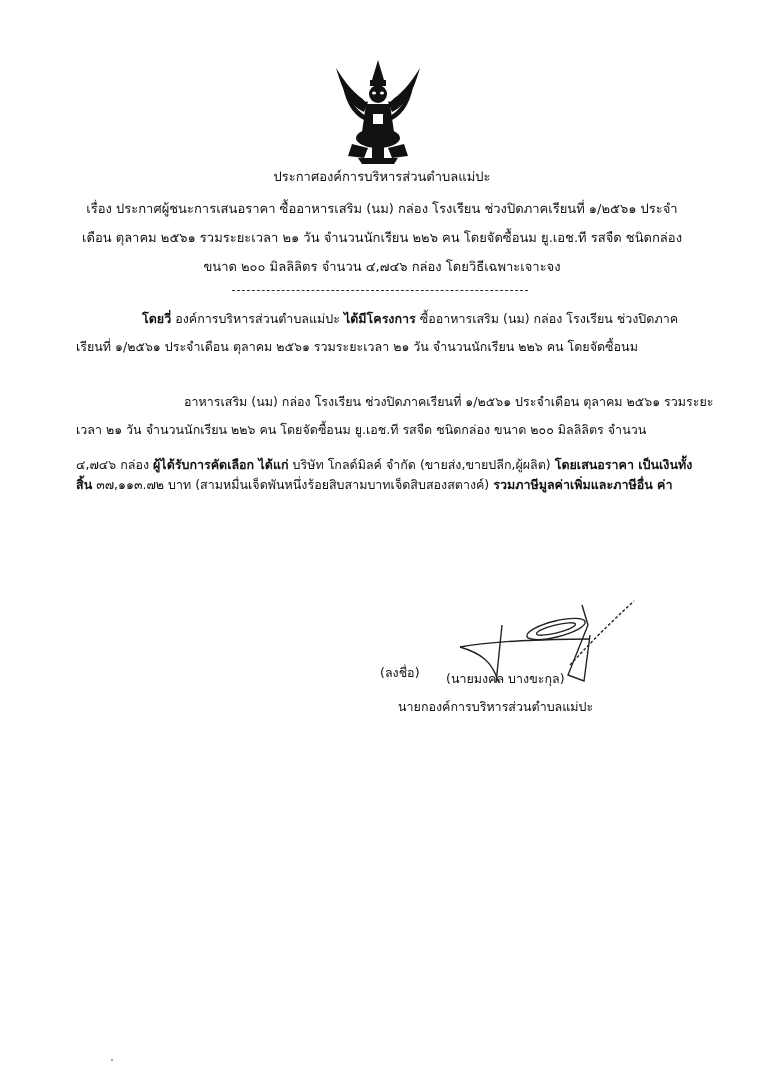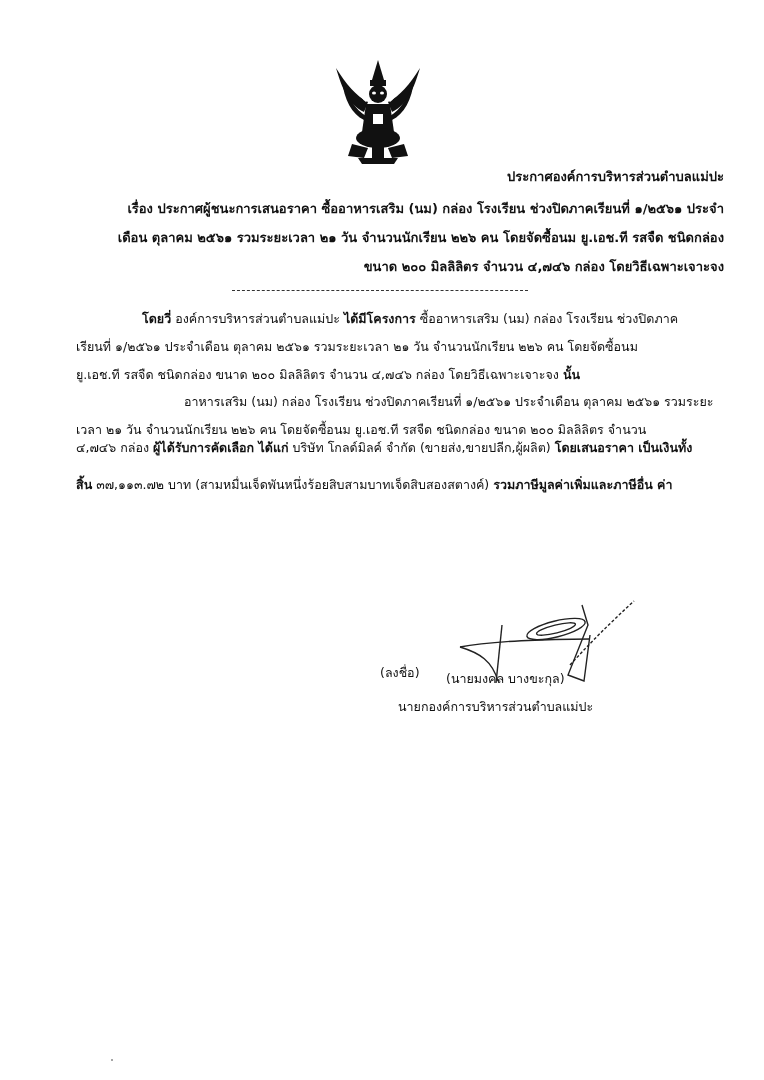--- a/index.html
+++ b/index.html
@@ -4,22 +4,22 @@
   <style>
     html, body { margin: 0; padding: 0; background: #ffffff; }
     body {
       width: 764px; height: 1080px; position: relative; overflow: hidden;
       font-family: "DejaVu Sans", "Liberation Sans", sans-serif;
       color: #111;
     }
     .page { position: absolute; left: 0; top: 0; width: 764px; height: 1080px; background: #fff; }
     .emblem { position: absolute; left: 328px; top: 58px; width: 100px; height: 108px; }
     .center-line {
-      position: absolute; left: 40px; width: 684px; text-align: right;
-      font-size: 13px; font-weight: bold; white-space: nowrap; line-height: 18px;
+      position: absolute; left: 40px; width: 684px; text-align: center;
+      font-size: 13px; font-weight: normal; white-space: nowrap; line-height: 18px;
     }
     .title-line { top: 168px; }
     .subj1 { top: 200px; }
     .subj2 { top: 229px; }
     .subj3 { top: 258px; }
     .divider {
       position: absolute; left: 232px; top: 290px; width: 296px; height: 0;
       border-top: 1px dashed #333;
     }
     .body-line {
@@ -68,27 +68,24 @@
   <div class="center-line subj1">เรื่อง ประกาศผู้ชนะการเสนอราคา ซื้ออาหารเสริม (นม) กล่อง โรงเรียน ช่วงปิดภาคเรียนที่ ๑/๒๕๖๑ ประจำ</div>
   <div class="center-line subj2">เดือน ตุลาคม ๒๕๖๑ รวมระยะเวลา ๒๑ วัน จำนวนนักเรียน ๒๒๖ คน โดยจัดซื้อนม ยู.เอช.ที รสจืด ชนิดกล่อง</div>
   <div class="center-line subj3">ขนาด ๒๐๐ มิลลิลิตร จำนวน ๔,๗๔๖ กล่อง โดยวิธีเฉพาะเจาะจง</div>
 
   <div class="divider"></div>
 
   <div class="body-line" style="left:142px; top:310px;">
     <span class="b">โดยวี่</span><span> องค์การบริหารส่วนตำบลแม่ปะ </span><span class="b">ได้มีโครงการ</span><span> ซื้ออาหารเสริม (นม) กล่อง โรงเรียน ช่วงปิดภาค</span>
   </div>
   <div class="body-line" style="left:76px; top:338px;">เรียนที่ ๑/๒๕๖๑ ประจำเดือน ตุลาคม ๒๕๖๑ รวมระยะเวลา ๒๑ วัน จำนวนนักเรียน ๒๒๖ คน โดยจัดซื้อนม</div>
-  <div class="body-line" style="left:76px; top:366px;">
-    <span>ยู.เอช.ที รสจืด ชนิดกล่อง ขนาด ๒๐๐ มิลลิลิตร จำนวน ๔,๗๔๖ กล่อง โดยวิธีเฉพาะเจาะจง  </span><span class="b">นั้น</span>
-  </div>
 
   <div class="body-line" style="left:142px; top:393px;margin-left:42px;">อาหารเสริม (นม) กล่อง โรงเรียน ช่วงปิดภาคเรียนที่ ๑/๒๕๖๑ ประจำเดือน ตุลาคม ๒๕๖๑ รวมระยะ</div>
   <div class="body-line" style="left:76px; top:421px;">เวลา ๒๑ วัน จำนวนนักเรียน ๒๒๖ คน โดยจัดซื้อนม ยู.เอช.ที รสจืด ชนิดกล่อง ขนาด ๒๐๐ มิลลิลิตร จำนวน</div>
-  <div class="body-line" style="left:76px; top:439px;">
+  <div class="body-line" style="left:76px; top:456px;">
     <span>๔,๗๔๖ กล่อง </span><span class="b">ผู้ได้รับการคัดเลือก ได้แก่</span><span> บริษัท โกลด์มิลค์ จำกัด (ขายส่ง,ขายปลีก,ผู้ผลิต) </span><span class="b">โดยเสนอราคา เป็นเงินทั้ง</span>
   </div>
   <div class="body-line" style="left:76px; top:476px;">
     <span class="b">สิ้น</span><span> ๓๗,๑๑๓.๗๒ บาท (สามหมื่นเจ็ดพันหนึ่งร้อยสิบสามบาทเจ็ดสิบสองสตางค์) </span><span class="b">รวมภาษีมูลค่าเพิ่มและภาษีอื่น ค่า</span>
   </div>
 
 
   <svg class="sig-svg" viewBox="0 0 200 90">
     <g fill="none" stroke="#222" stroke-width="1.4">
       <path d="M20 52 C50 46 110 44 150 44"></path>

